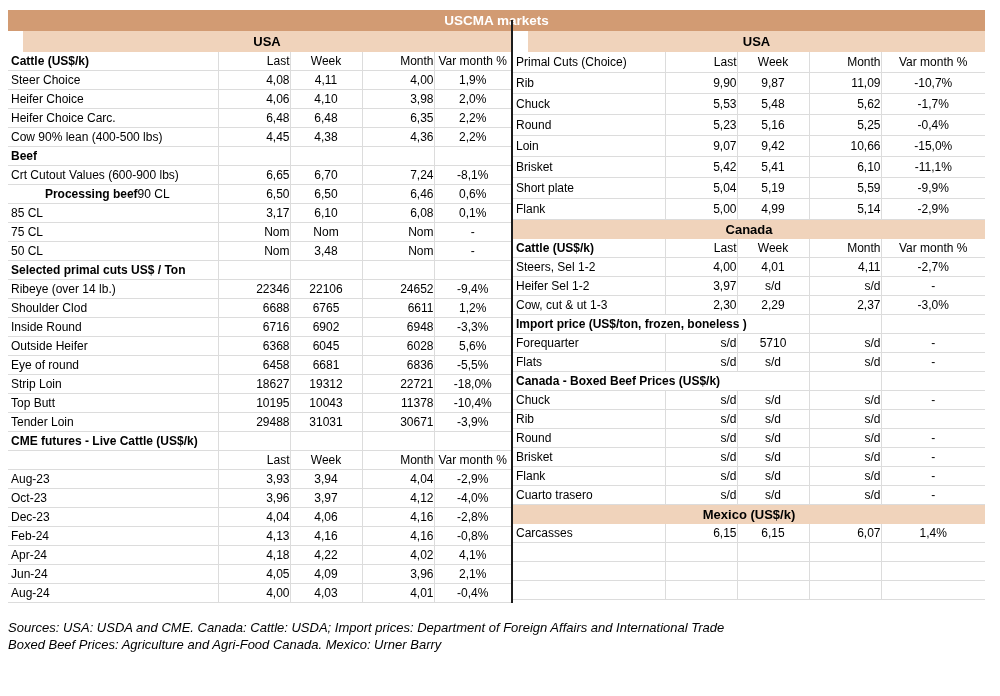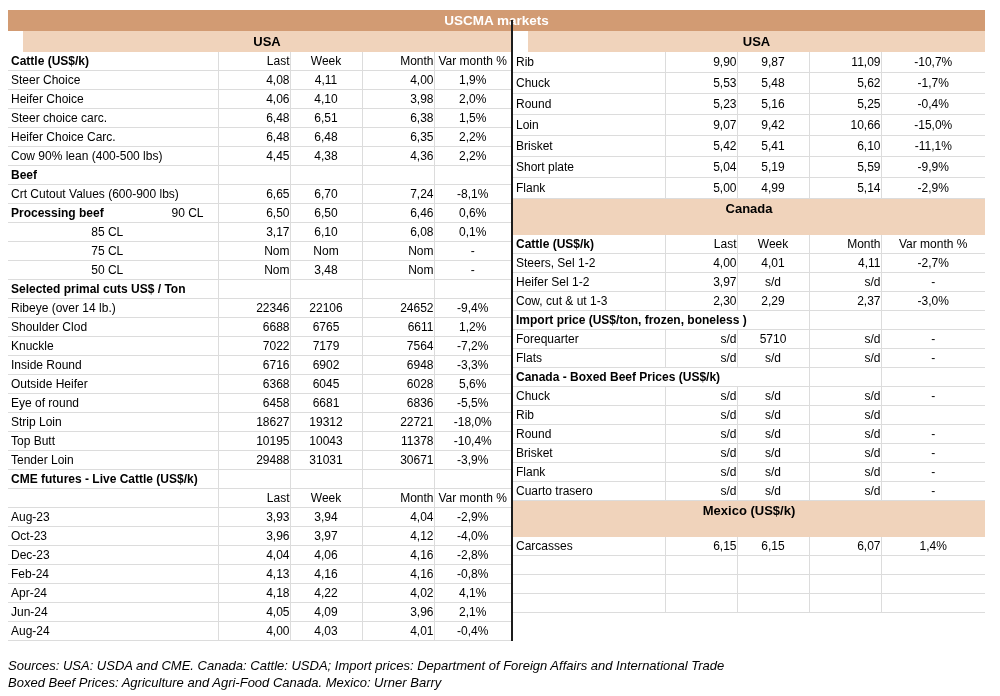--- a/index.html
+++ b/index.html
@@ -12,39 +12,39 @@
   .title-bar {
     height:21px; line-height:21px;
     background:#D29B73; color:#ffffff;
     font-weight:bold; font-size:13.5px; text-align:center;
   }
   .panels { display:flex; align-items:stretch; }
   .left-panel  { width:503px; }
   .right-panel { width:472px; }
   .divider { width:2px; background:#1c1c1c; margin-top:-11px; }
   .band {
-    height:36px; line-height:19px;
+    height:19px; line-height:19px;
     background:#F0D3BB; font-weight:bold; font-size:13px; text-align:center;
   }
   .band.top { height:21px; line-height:21px;margin-left:15px; }
   table.tbl {
     border-collapse:collapse; table-layout:fixed; width:100%;
     font-size:12px;
   }
   .tbl td {
     height:18px; padding:0;
     border-bottom:1px solid #DCDCDC;
     white-space:nowrap; overflow:hidden;
   }
   table.usa td { height:20px; }
   .tbl td.lbl { padding-left:3px; }
   .tbl td.v   { border-left:1px solid #DCDCDC; }
   .lbl.bold   { font-weight:bold; }
-  .lbl.right  { text-align:center; padding-right:14px; }
-  .splitwrap  { display:flex; justify-content:space-between; padding-right:14px; }
+  .lbl.right  { text-align:left; padding-right:14px; }
+  .splitwrap  { display:flex; justify-content:center; padding-right:14px; }
   .c0 { text-align:right;  padding-right:9px; }
   .c1 { text-align:center; }
   .c2 { text-align:right;  padding-right:11px; }
   .c3 { text-align:center; }
   .sources { margin-top:16px; font-style:italic; font-size:13px; line-height:17px; }
 </style>
 </head>
 <body>
 
 <div class="sheet">
@@ -75,27 +75,20 @@
               <td class="v c1">4,11</td>
               <td class="v c2">4,00</td>
               <td class="v c3">1,9%</td>
             </tr>
             <tr>
               <td colspan="1" class="lbl">Heifer Choice</td>
               <td class="v c0">4,06</td>
               <td class="v c1">4,10</td>
               <td class="v c2">3,98</td>
               <td class="v c3">2,0%</td>
-            </tr>
-            <tr>
-              <td colspan="1" class="lbl">Steer choice carc.</td>
-              <td class="v c0">6,48</td>
-              <td class="v c1">6,51</td>
-              <td class="v c2">6,38</td>
-              <td class="v c3">1,5%</td>
             </tr>
             <tr>
               <td colspan="1" class="lbl">Heifer Choice Carc.</td>
               <td class="v c0">6,48</td>
               <td class="v c1">6,48</td>
               <td class="v c2">6,35</td>
               <td class="v c3">2,2%</td>
             </tr>
             <tr>
               <td colspan="1" class="lbl">Cow 90% lean (400-500 lbs)</td>
@@ -166,27 +159,20 @@
               <td class="v c3">-9,4%</td>
             </tr>
             <tr>
               <td colspan="1" class="lbl">Shoulder Clod</td>
               <td class="v c0">6688</td>
               <td class="v c1">6765</td>
               <td class="v c2">6611</td>
               <td class="v c3">1,2%</td>
             </tr>
             <tr>
-              <td colspan="1" class="lbl">Knuckle</td>
-              <td class="v c0">7022</td>
-              <td class="v c1">7179</td>
-              <td class="v c2">7564</td>
-              <td class="v c3">-7,2%</td>
-            </tr>
-            <tr>
               <td colspan="1" class="lbl">Inside Round</td>
               <td class="v c0">6716</td>
               <td class="v c1">6902</td>
               <td class="v c2">6948</td>
               <td class="v c3">-3,3%</td>
             </tr>
             <tr>
               <td colspan="1" class="lbl">Outside Heifer</td>
               <td class="v c0">6368</td>
               <td class="v c1">6045</td>
@@ -294,20 +280,27 @@
       <div class="band top">USA</div>
       <table class="tbl usa">
         <colgroup>
           <col style="width:152px">
             <col style="width:72px">
             <col style="width:72px">
           <col style="width:72px">
             <col style="width:104px">
         </colgroup>
         <tbody>
+            <tr>
+              <td colspan="1" class="lbl">Primal Cuts (Choice)</td>
+              <td class="v c0">Last</td>
+              <td class="v c1">Week</td>
+              <td class="v c2">Month</td>
+              <td class="v c3">Var month %</td>
+            </tr>
             <tr>
               <td colspan="1" class="lbl">Rib</td>
               <td class="v c0">9,90</td>
               <td class="v c1">9,87</td>
               <td class="v c2">11,09</td>
               <td class="v c3">-10,7%</td>
             </tr>
             <tr>
               <td colspan="1" class="lbl">Chuck</td>
               <td class="v c0">5,53</td>

